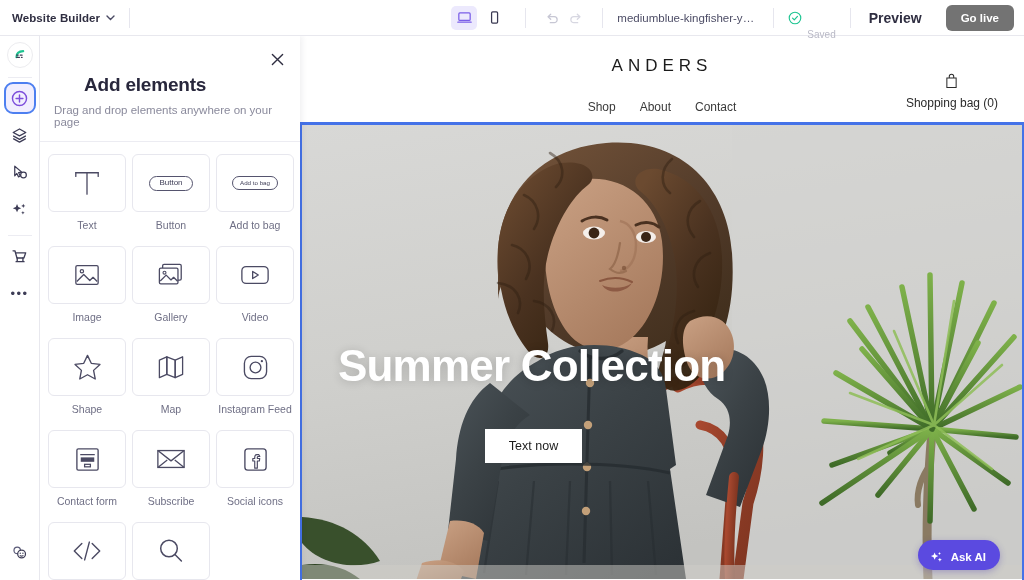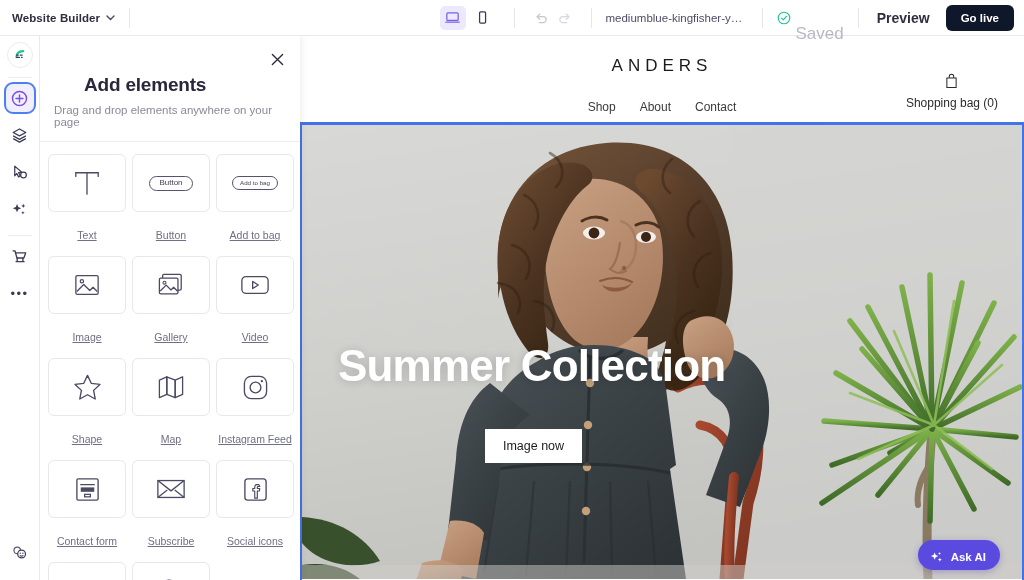--- a/index.html
+++ b/index.html
@@ -33,25 +33,25 @@
   .vp-btn.active { background: #ece9fd; }
   .undo-btn {
     width: 24px; height: 24px; display: flex; align-items: center;
     justify-content: center; color: #c3c3d2; font-size: 14px;
   }
   .site-name {
     font-size: 11.5px; color: #4d4d66; max-width: 142px; overflow: hidden;
     white-space: nowrap; text-overflow: ellipsis;
   }
   .saved-wrap { display: flex; align-items: center; gap: 5px; }
-  .saved-txt { font-size: 17px; color: #b9b9c6; margin-top: 33px; }
+  .saved-txt { font-size: 10px; color: #b9b9c6; margin-top: 33px; }
   .preview-btn { font-size: 14px; font-weight: bold; color: #2f2e41; padding: 0 4px; }
   .golive-btn {
-    background: #0f172a; color: #fff; font-size: 11.5px; font-weight: bold;
-    border-radius: 6px; padding: 7px 15px; margin-left: 12px; border: none;
+    background: #737373; color: #fff; font-size: 11.5px; font-weight: bold;
+    border-radius: 6px; padding: 7px 15px; margin-left: 20px; border: none;
     font-family: inherit; cursor: pointer;
   }
 
   
   .rail {
     position: absolute; top: 36px; left: 0; width: 40px; height: 544px;
     background: #fff; border-right: 1px solid #e8e8ee; z-index: 35;
     display: flex; flex-direction: column; align-items: center; padding-top: 6px;
   }
   .rail-logo {
@@ -91,22 +91,22 @@
     display: grid; grid-template-columns: repeat(3, 78px); gap: 6px 6px;
     padding: 12px 0 0 8px;
   }
   .cell { width: 78px; }
   .cell-box {
     width: 78px; height: 58px; border: 1px solid #e7e7ee; border-radius: 6px;
     display: flex; align-items: center; justify-content: center;
     background: #fff; cursor: pointer; color: #4b4a63;
   }
   .cell-label {
-    text-align: center; font-size: 10.5px; color: #6f6f85; margin-top: 17px;
-    margin-bottom: 9px; white-space: nowrap; text-decoration: underline;
+    text-align: center; font-size: 10.5px; color: #6f6f85; margin-top: 7px;
+    margin-bottom: 9px; white-space: nowrap;
   }
   .mini-pill {
     border: 1px solid #55546e; border-radius: 10px; font-size: 8px;
     color: #3f3e57; padding: 2.5px 9px; line-height: 1;
   }
   .mini-pill.small { font-size: 6.2px; padding: 2.5px 7px; }
 
   
   .canvas {
     position: absolute; top: 36px; left: 300px; width: 724px; height: 544px;
@@ -588,21 +588,21 @@
             <path d="M632 300L548 268"></path>
         </g>
 
         <path d="M0 392c34 2 62 18 78 44-28 10-62 2-78-18z" fill="#39502c"></path>
         <path d="M0 440c26-4 50 4 64 20H0z" fill="#2f4424"></path>
 
         <rect y="440" width="720" height="14" fill="#cfcdc7" opacity=".5"></rect>
       </svg>
 
       <div class="hero-title">Summer Collection</div>
-      <button class="shop-btn">Image now</button>
+      <button class="shop-btn">Text now</button>
     </div>
 
     <button class="ask-ai">
       <span>
         <svg width="15" height="15" viewBox="0 0 16 16">
           <path d="M6 2.6l1.15 2.75L9.9 6.5 7.15 7.65 6 10.4 4.85 7.65 2.1 6.5l2.75-1.15z" fill="#fff"></path>
           <path d="M11.6 8.2l.62 1.48 1.48.62-1.48.62-.62 1.48-.62-1.48-1.48-.62 1.48-.62z" fill="#fff"></path>
           <path d="M11.2 2.2l.45 1.05 1.05.45-1.05.45-.45 1.05-.45-1.05-1.05-.45 1.05-.45z" fill="#fff"></path>
         </svg>
       </span>

